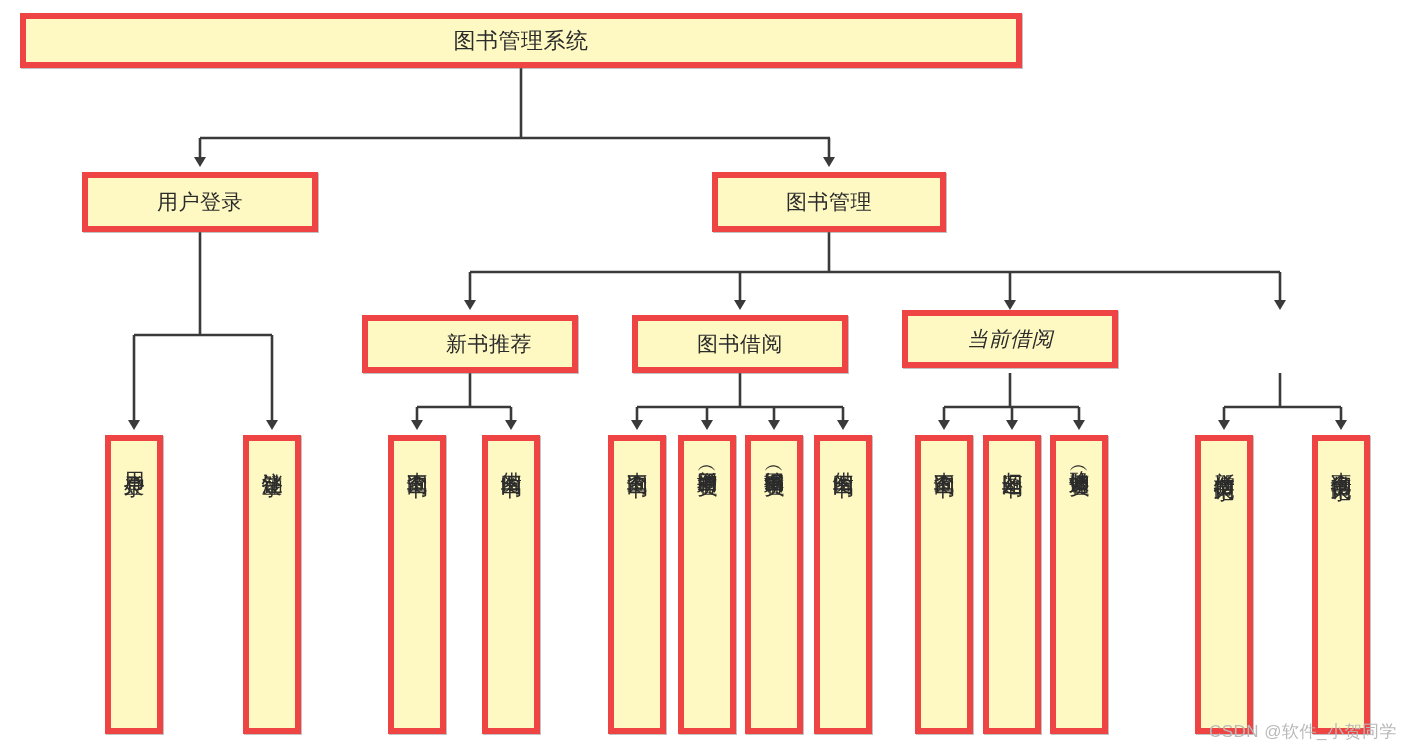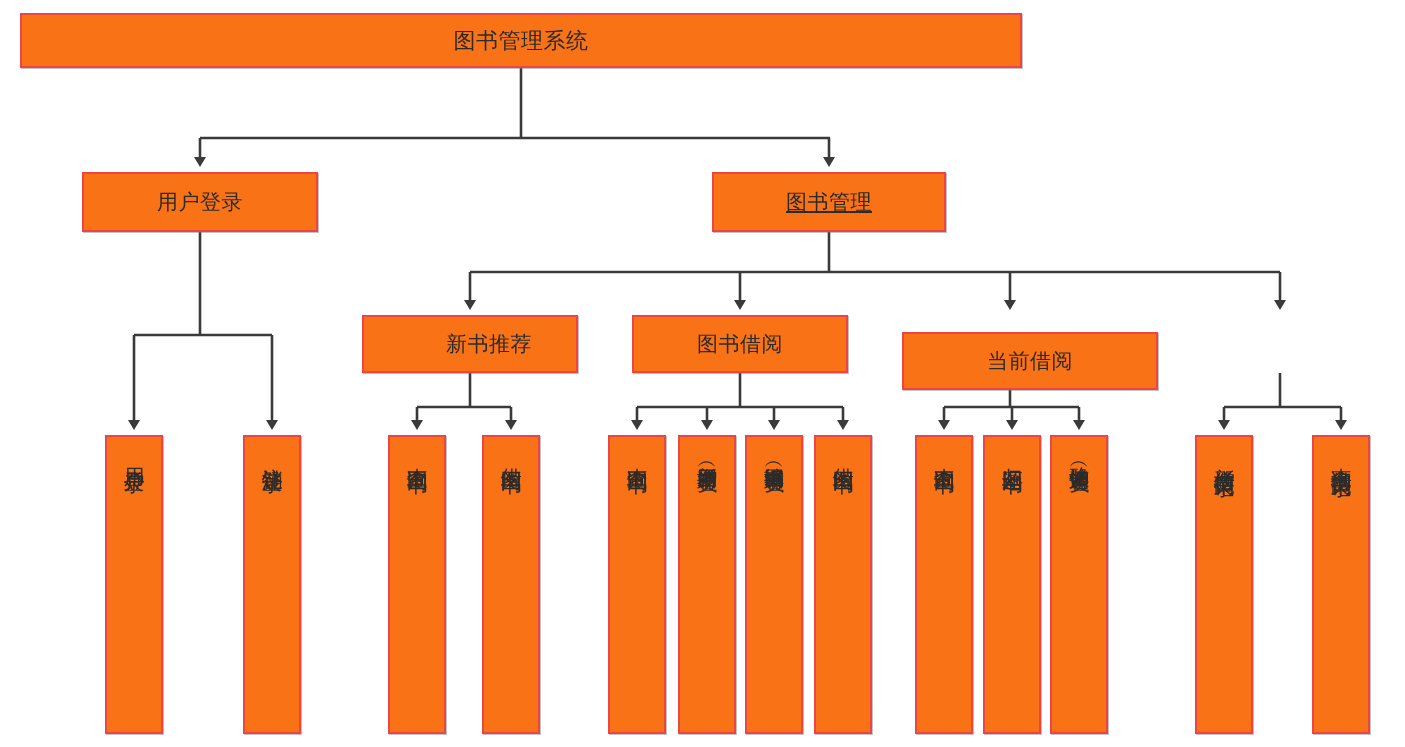--- a/index.html
+++ b/index.html
@@ -21,22 +21,22 @@
     position: absolute;
     left: 0;
     top: 0;
     width: 1405px;
     height: 747px;
     pointer-events: none;
   }
   .node {
     position: absolute;
     box-sizing: border-box;
-    background: #f97316;
-    border: 2px solid #ef4444;
+    background: #fef9c3;
+    border: 6px solid #ef4444;
     display: flex;
     align-items: center;
     justify-content: center;
     color: #2b2b2b;
     box-shadow: 1px 1px 0 rgba(120,120,120,0.45);
   }
   .node .label {
     display: block;
     text-align: center;
     line-height: 1.25;
@@ -131,31 +131,31 @@
     </g>
   </svg>
 
   <div class="node root horizontal" style="left:20px; top:13px; width:1002px; height:55px;">
     <span class="label">图书管理系统</span>
   </div>
 
   <div class="node horizontal" style="left:82px; top:172px; width:236px; height:60px;">
     <span class="label">用户登录</span>
   </div>
-  <div class="node horizontal" style="left:712px; top:172px; width:234px; height:60px;text-decoration:underline;">
+  <div class="node horizontal" style="left:712px; top:172px; width:234px; height:60px;">
     <span class="label">图书管理</span>
   </div>
 
   <div class="node horizontal" style="left:362px; top:315px; width:216px; height:58px;padding-left:38px;">
     <span class="label">新书推荐</span>
   </div>
   <div class="node horizontal" style="left:632px; top:315px; width:216px; height:58px;">
     <span class="label">图书借阅</span>
   </div>
-  <div class="node horizontal" style="left:902px; top:332px; width:256px; height:58px;">
+  <div class="node horizontal" style="left:902px; top:310px; width:216px; height:58px;font-style:italic;">
     <span class="label">当前借阅</span>
   </div>
 
   <div class="node vertical" style="left:105px; top:435px; width:58px; height:299px;">
     <span class="label">用户登录</span>
   </div>
   <div class="node vertical" style="left:243px; top:435px; width:58px; height:299px;">
     <span class="label">注销登录</span>
   </div>
 
@@ -189,14 +189,15 @@
     <span class="label">确认归还（管理员）</span>
   </div>
 
   <div class="node vertical" style="left:1195px; top:435px; width:58px; height:299px;">
     <span class="label">新增借阅记录</span>
   </div>
   <div class="node vertical" style="left:1312px; top:435px; width:58px; height:299px;">
     <span class="label">查询借阅记录</span>
   </div>
 
+  <div id="watermark">CSDN @软件_小贺同学</div>
 
 </div>
 
 </body></html>

